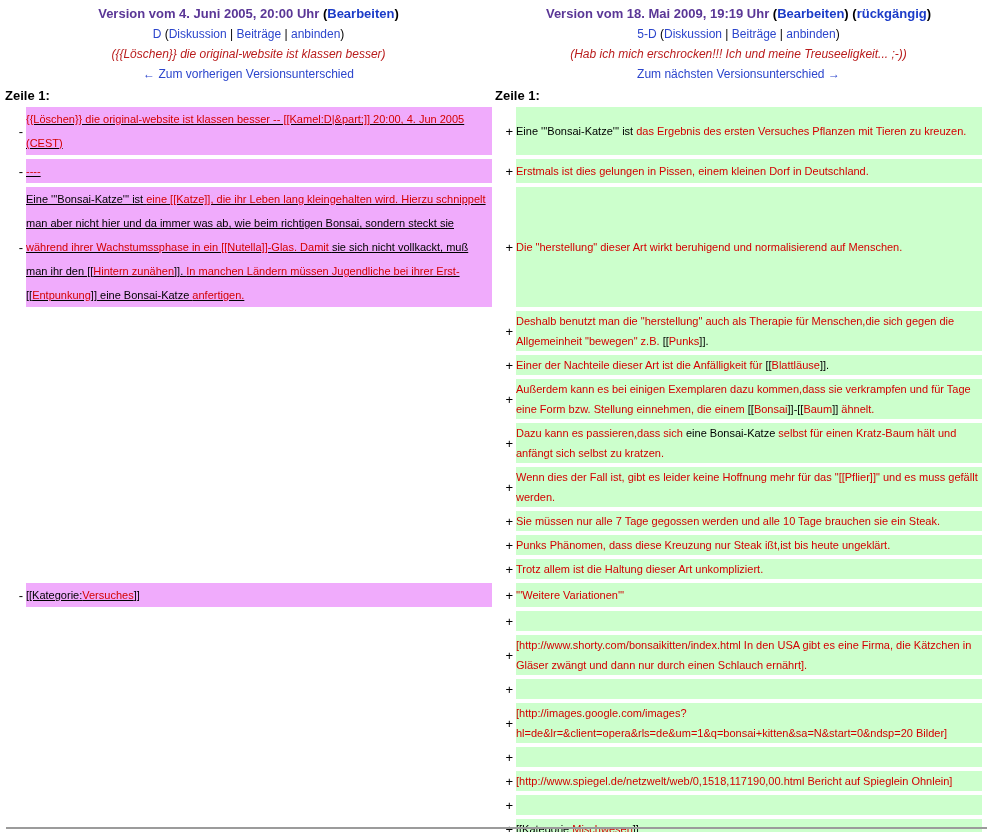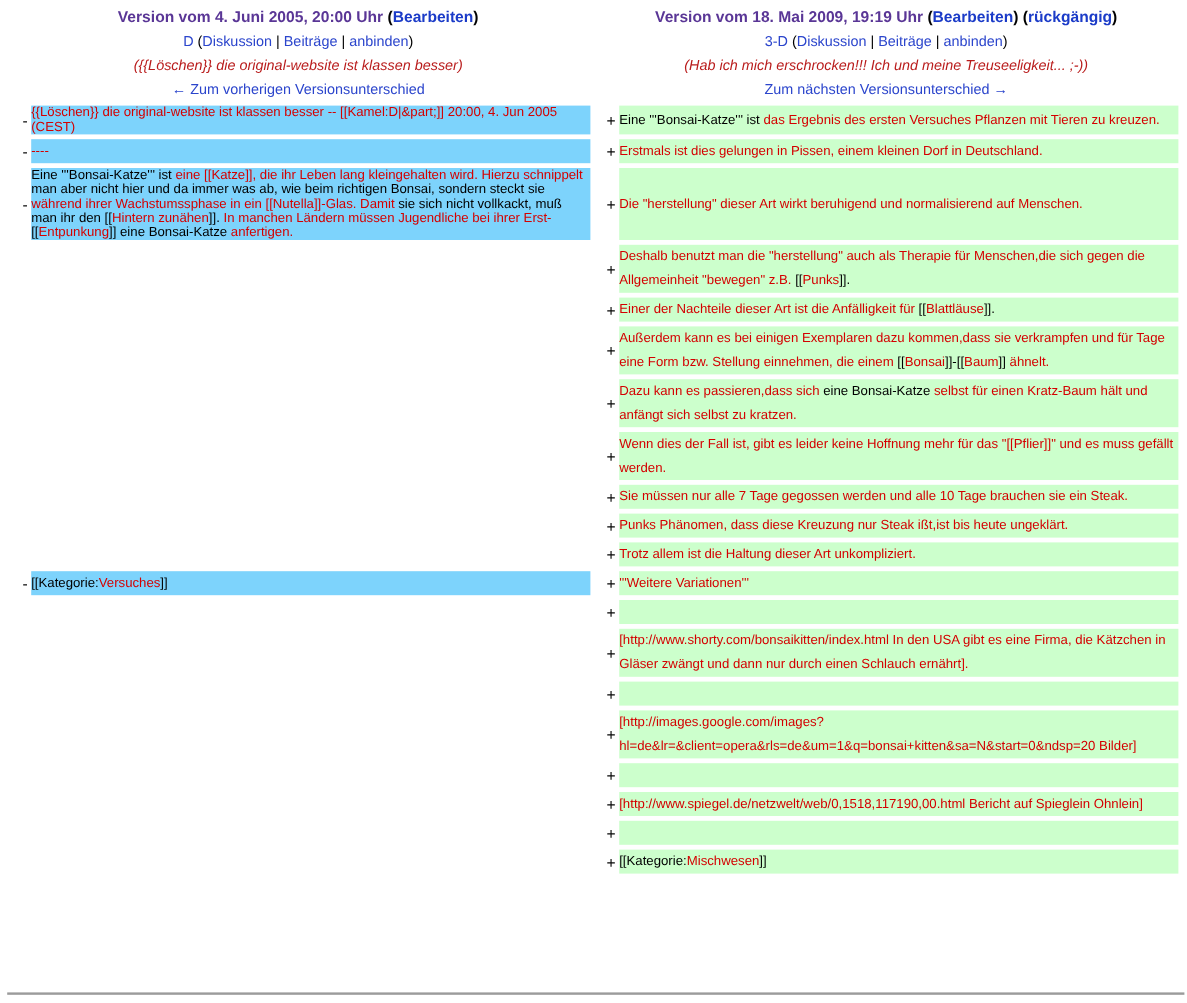--- a/index.html
+++ b/index.html
@@ -14,21 +14,21 @@
   .s-vtitle{color:#5a3696;font-weight:bold;font-size:13px;cursor:pointer;}
   .s-linkb{color:#1b3bc8;font-weight:bold;font-size:13px;cursor:pointer;}
   .s-plainb{color:#000;font-weight:bold;font-size:13px;}
   .s-link{color:#2b45cc;cursor:pointer;}
   .s-plain{color:#000;}
   .s-comment{color:#b91c1c;font-style:italic;}
   
   td.diff-lineno{font-weight:bold;font-size:13px;color:#000;padding:4px 2px 2px 4px;vertical-align:top;}
   
   td.diff-marker{text-align:right;font-size:13px;color:#000;padding-right:1px;}
-  td.diff-deletedline{background:#7dd3fc;padding:0 6px;line-height:12px;word-wrap:break-word;}
+  td.diff-deletedline{background:#f0abfc;padding:0 6px;line-height:24px;word-wrap:break-word;text-decoration:underline;}
   td.diff-addedline{background:#ccffcc;padding:0 6px;line-height:20px;word-wrap:break-word;}
   td.diff-addedline.empty{height:20px;}
   td.diff-empty{background:transparent;}
   .s-red{color:#d40000;}
   .s-blk{color:#000;}
   .bottom-rule{position:absolute;left:6px;right:2px;bottom:3px;height:2px;background:#9b9b9b;}
 </style>
 </head>
 <body>
 
@@ -43,24 +43,28 @@
     <thead>
       <tr>
         <td colspan="2" class="diff-otitle" id="hdr-left">
             <div class="hline first"><span class="s-vtitle">Version vom 4. Juni 2005, 20:00 Uhr</span><span class="s-plainb"> (</span><span class="s-linkb">Bearbeiten</span><span class="s-plainb">)</span></div>
             <div class="hline"><span class="s-link">D</span><span class="s-plain"> (</span><span class="s-link">Diskussion</span><span class="s-plain"> | </span><span class="s-link">Beiträge</span><span class="s-plain"> | </span><span class="s-link">anbinden</span><span class="s-plain">)</span></div>
             <div class="hline"><span class="s-comment">({{Löschen}} die original-website ist klassen besser)</span></div>
             <div class="hline"><span class="s-link">← Zum vorherigen Versionsunterschied</span></div>
           </td>
         <td colspan="2" class="diff-ntitle" id="hdr-right">
             <div class="hline first"><span class="s-vtitle">Version vom 18. Mai 2009, 19:19 Uhr</span><span class="s-plainb"> (</span><span class="s-linkb">Bearbeiten</span><span class="s-plainb">) (</span><span class="s-linkb">rückgängig</span><span class="s-plainb">)</span></div>
-            <div class="hline"><span class="s-link">3-D</span><span class="s-plain"> (</span><span class="s-link">Diskussion</span><span class="s-plain"> | </span><span class="s-link">Beiträge</span><span class="s-plain"> | </span><span class="s-link">anbinden</span><span class="s-plain">)</span></div>
+            <div class="hline"><span class="s-link">5-D</span><span class="s-plain"> (</span><span class="s-link">Diskussion</span><span class="s-plain"> | </span><span class="s-link">Beiträge</span><span class="s-plain"> | </span><span class="s-link">anbinden</span><span class="s-plain">)</span></div>
             <div class="hline"><span class="s-comment">(Hab ich mich erschrocken!!! Ich und meine Treuseeligkeit... ;-))</span></div>
             <div class="hline"><span class="s-link">Zum nächsten Versionsunterschied →</span></div>
           </td>
+      </tr>
+      <tr>
+        <td colspan="2" class="diff-lineno">Zeile 1:</td>
+        <td colspan="2" class="diff-lineno">Zeile 1:</td>
       </tr>
     </thead>
     <tbody id="diff-body">
         <tr>
           <td class="diff-marker">-</td>
           <td class="diff-deletedline"><span class="s-red">{{Löschen}} die original-website ist klassen besser -- [[Kamel:D|&amp;part;]] 20:00, 4. Jun 2005 (CEST)</span></td>
           <td class="diff-marker">+</td>
           <td class="diff-addedline"><span class="s-blk">Eine '''Bonsai-Katze''' ist </span><span class="s-red">das Ergebnis des ersten Versuches Pflanzen mit Tieren zu kreuzen.</span></td>
         </tr>
         <tr>

